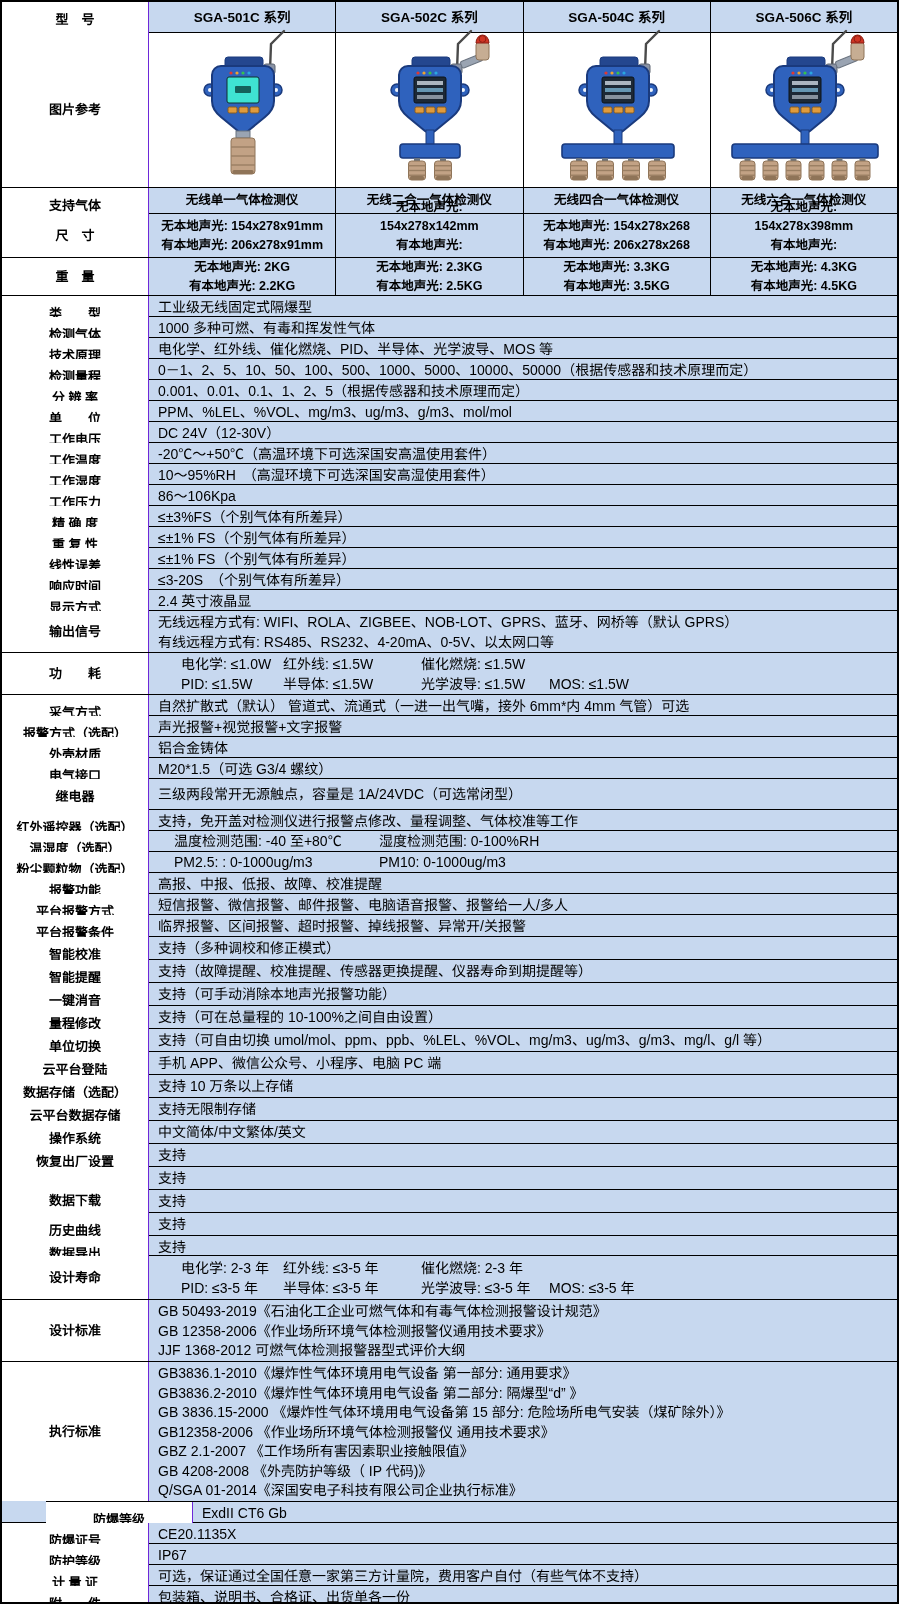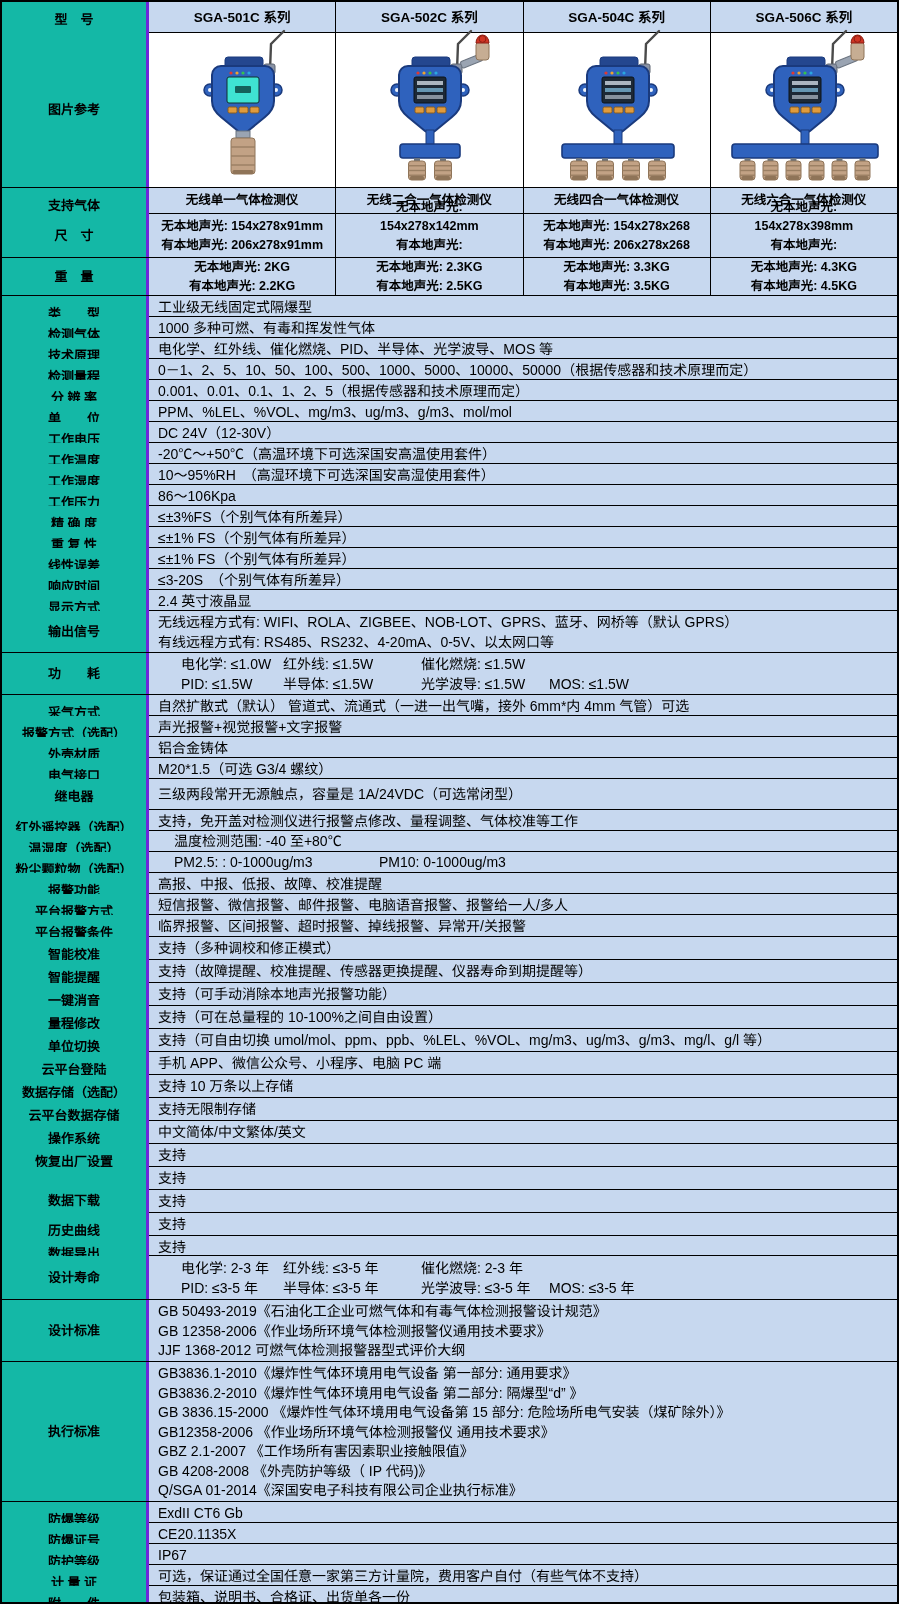--- a/index.html
+++ b/index.html
@@ -9,22 +9,22 @@
     border:2px solid #000;
     font-family:"Liberation Sans",sans-serif;
     color:#000;
     background:#c7d8ef;
     overflow:hidden;
   }
   .row{display:flex;border-top:1px solid #000;}
   .row:first-child{border-top:none;}
   .lab{
     width:147px;flex:0 0 147px;
-    background:#14b8a6;
-    border-right:3px solid #6d28d9;
+    background:#ffffff;
+    border-right:1px solid #6d28d9;
     display:flex;align-items:center;justify-content:center;
     font-weight:bold;font-size:13px;text-align:center;
     padding:18px 2px;line-height:16px;
   }
   .val{flex:1;display:flex;min-width:0;}
   .merged{
     background:#c7d8ef;
     display:flex;flex-direction:column;justify-content:center;
     padding:1px 0 1px 9px;
     font-size:14px;line-height:20px;
@@ -452,20 +452,21 @@
       <div class="lab">红外遥控器（选配）</div>
       <div class="val merged">
         <div class="nowrap">支持，免开盖对检测仪进行报警点修改、量程调整、气体校准等工作</div>
       </div>
     </div>
     <div class="row" style="height: 21px;">
       <div class="lab">温湿度（选配）</div>
       <div class="val merged">
         <div class="pairline">
           <span>温度检测范围: -40 至+80℃</span>
+          <span>湿度检测范围: 0-100%RH</span>
         </div>
       </div>
     </div>
     <div class="row" style="height: 21px;">
       <div class="lab">粉尘颗粒物（选配）</div>
       <div class="val merged">
         <div class="pairline">
           <span>PM2.5: : 0-1000ug/m3</span>
           <span>PM10: 0-1000ug/m3</span>
         </div>
@@ -602,21 +603,21 @@
       <div class="val merged">
         <div class="nowrap">GB3836.1-2010《爆炸性气体环境用电气设备 第一部分: 通用要求》</div>
         <div class="nowrap">GB3836.2-2010《爆炸性气体环境用电气设备 第二部分: 隔爆型“d” 》</div>
         <div class="nowrap">GB 3836.15-2000 《爆炸性气体环境用电气设备第 15 部分: 危险场所电气安装（煤矿除外）》</div>
         <div class="nowrap">GB12358-2006 《作业场所环境气体检测报警仪 通用技术要求》</div>
         <div class="nowrap">GBZ 2.1-2007 《工作场所有害因素职业接触限值》</div>
         <div class="nowrap">GB 4208-2008 《外壳防护等级（ IP 代码)》</div>
         <div class="nowrap">Q/SGA 01-2014《深国安电子科技有限公司企业执行标准》</div>
       </div>
     </div>
-    <div class="row" style="height: 21px;">
+    <div class="row" style="height: 21px; margin-left: 44px;">
       <div class="lab">防爆等级</div>
       <div class="val merged">
         <div class="nowrap">ExdII CT6 Gb</div>
       </div>
     </div>
     <div class="row" style="height: 21px;">
       <div class="lab">防爆证号</div>
       <div class="val merged">
         <div class="nowrap">CE20.1135X</div>
       </div>

